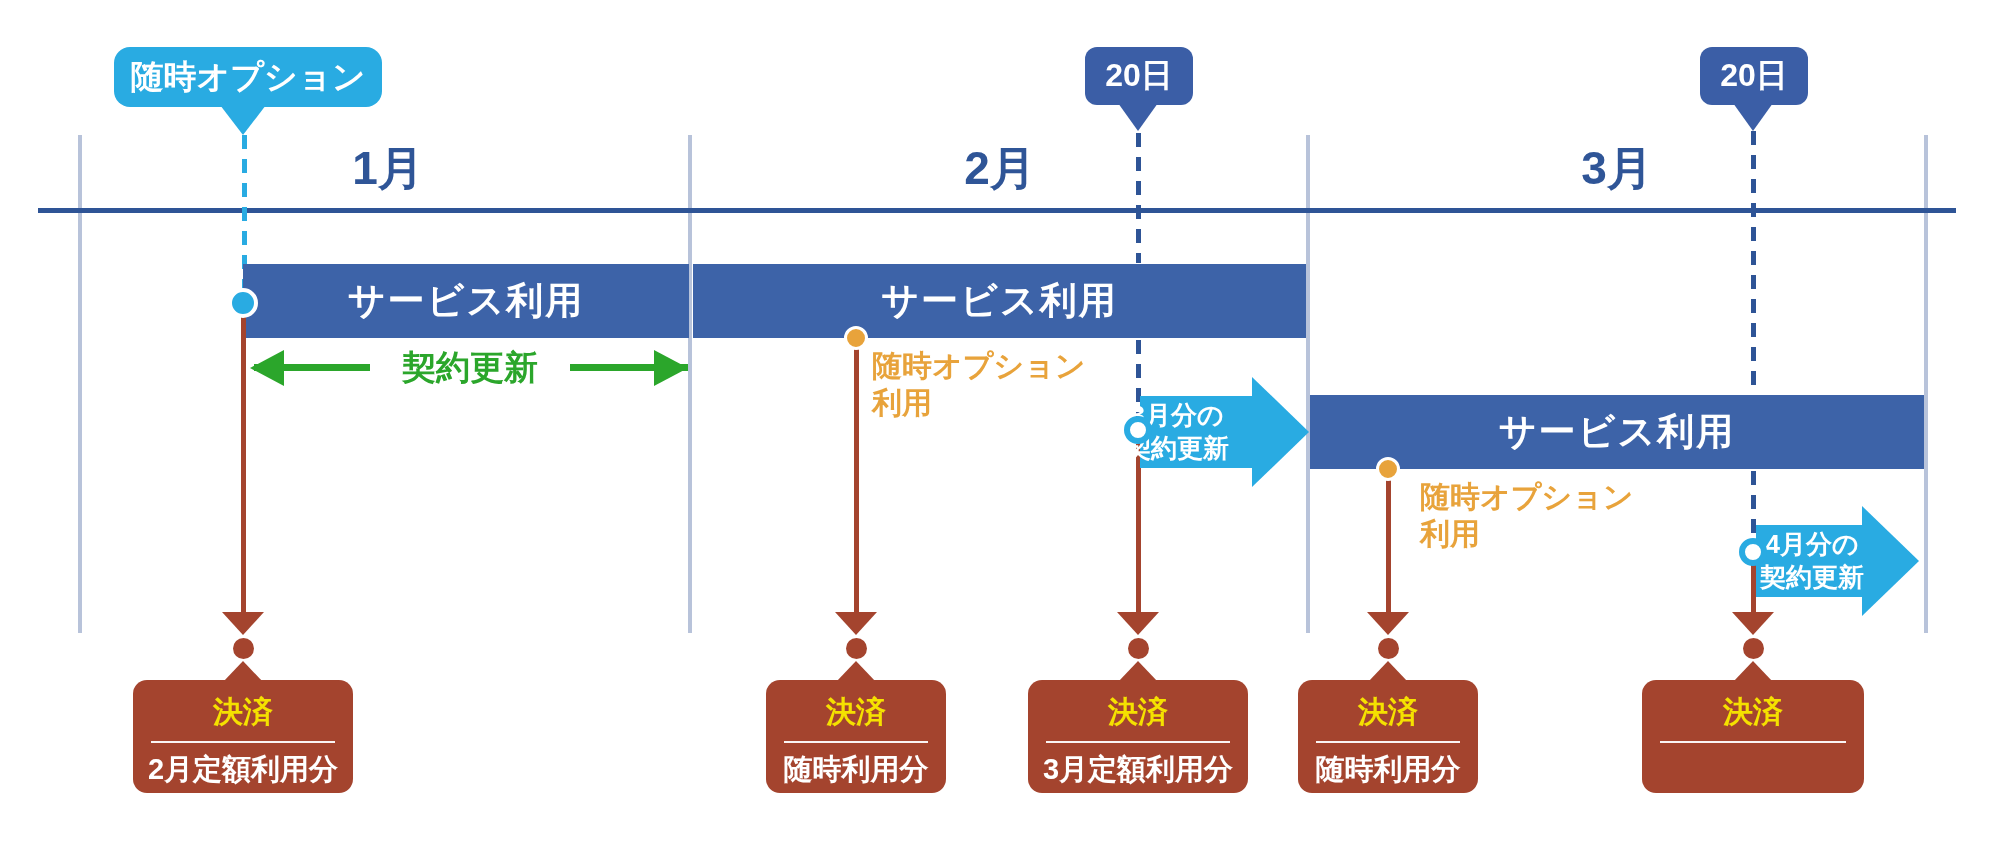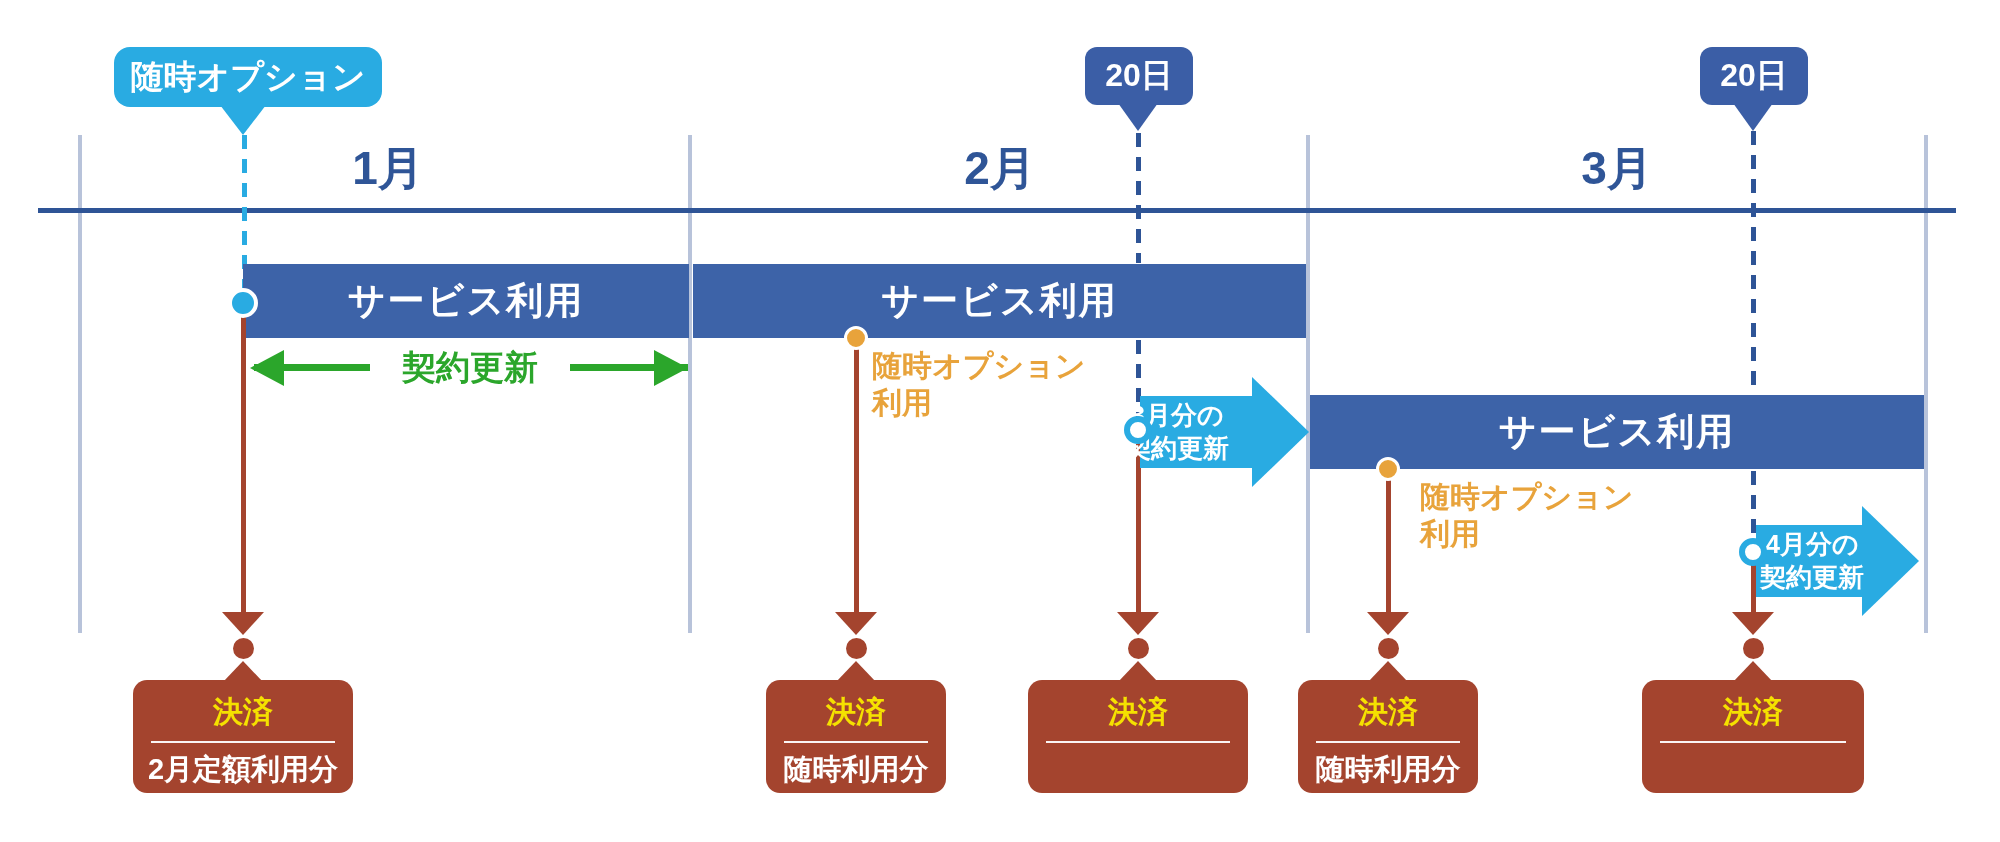--- a/index.html
+++ b/index.html
@@ -150,20 +150,21 @@
     <div class="pay-label">2月定額利用分</div>
   </div>
   <div class="abs pay-box" style="left:766px;width:180px">
     <div class="pay-title">決済</div>
     <div class="pay-sep"></div>
     <div class="pay-label">随時利用分</div>
   </div>
   <div class="abs pay-box" style="left:1028px;width:220px">
     <div class="pay-title">決済</div>
     <div class="pay-sep"></div>
+    <div class="pay-label">3月定額利用分</div>
   </div>
   <div class="abs pay-box" style="left:1298px;width:180px">
     <div class="pay-title">決済</div>
     <div class="pay-sep"></div>
     <div class="pay-label">随時利用分</div>
   </div>
   <div class="abs pay-box" style="left:1642px;width:222px">
     <div class="pay-title">決済</div>
     <div class="pay-sep"></div>
   </div>

